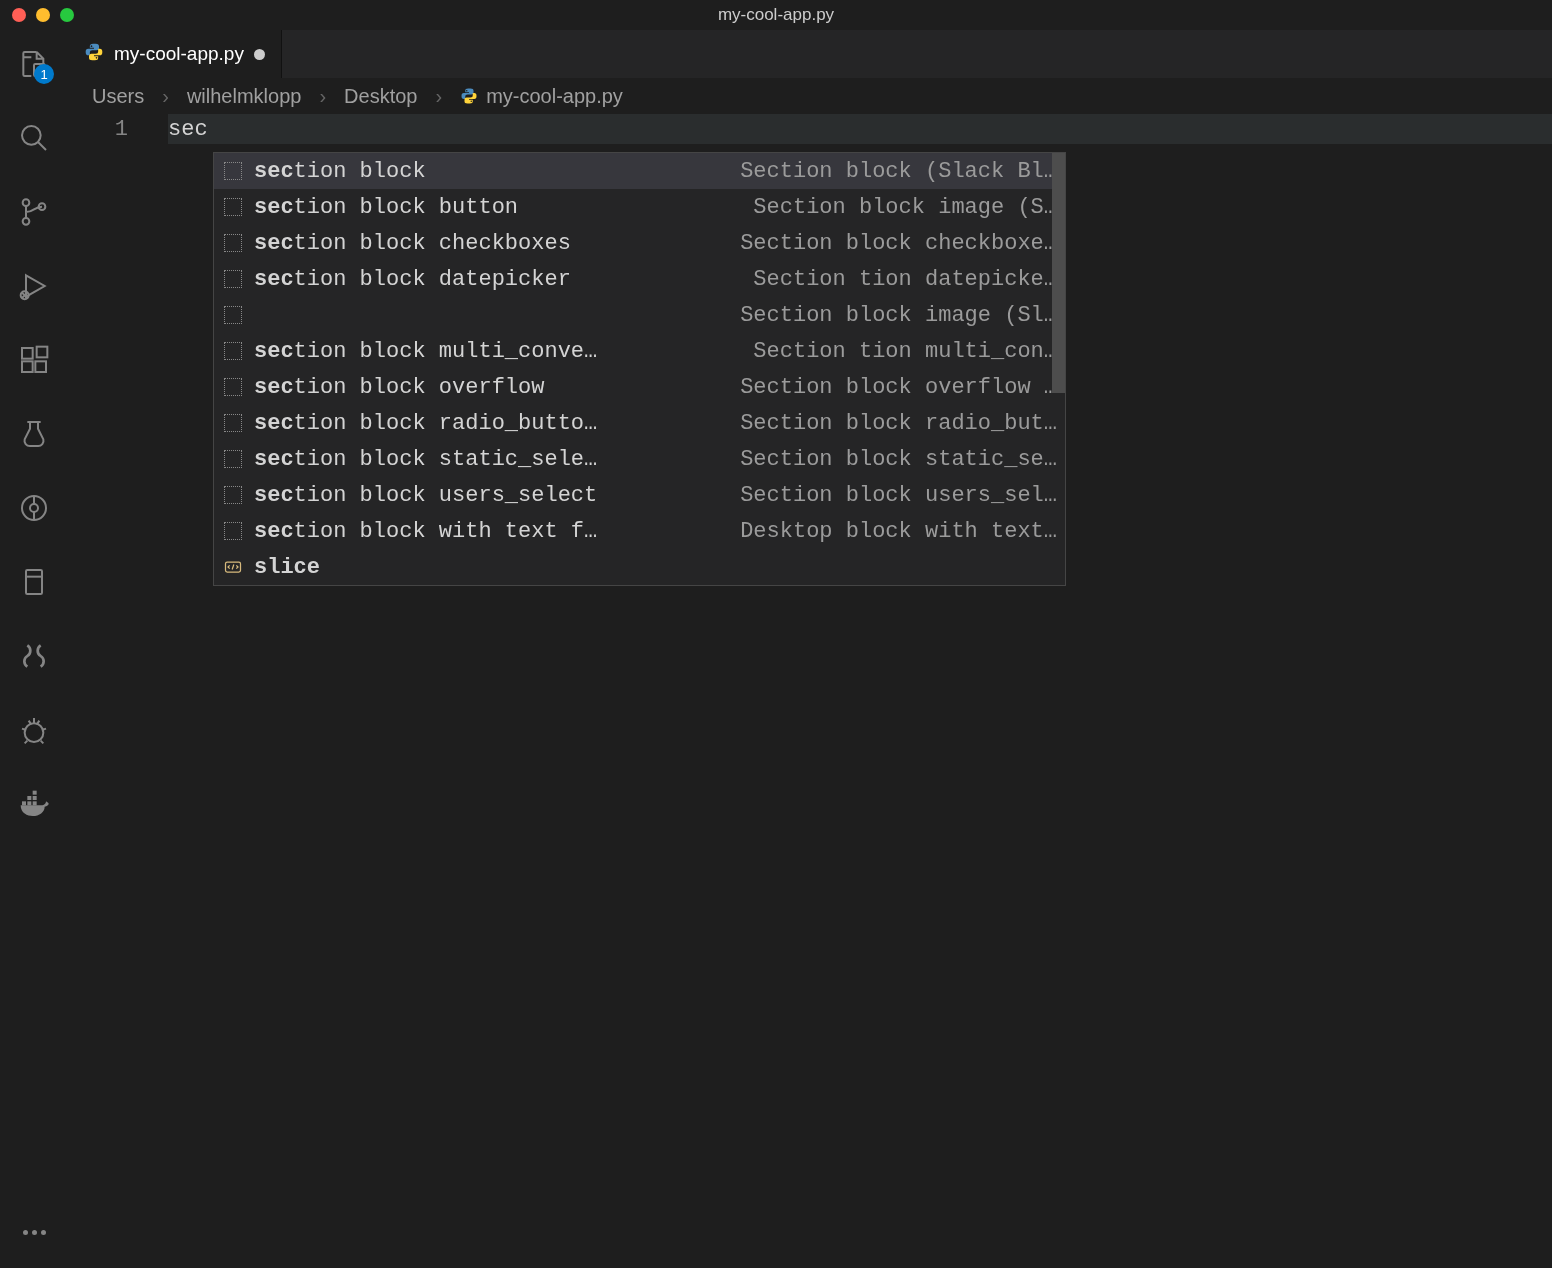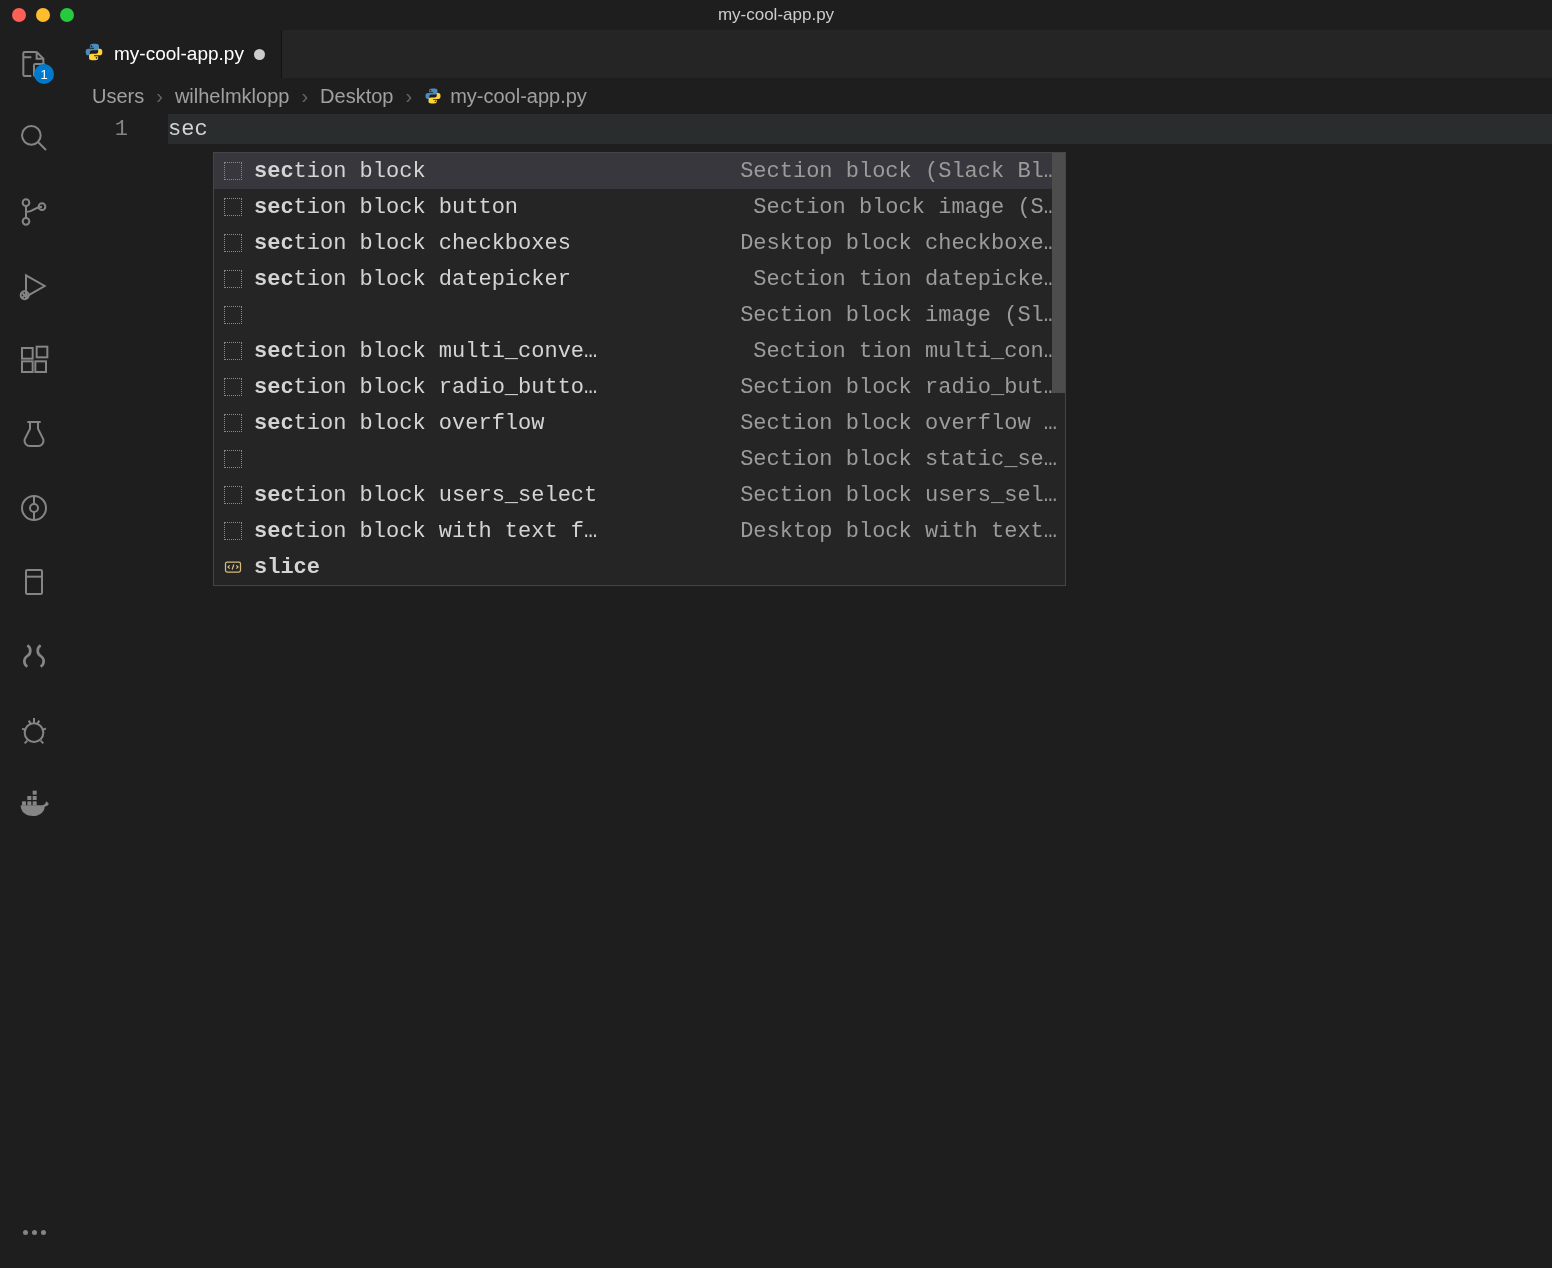--- a/index.html
+++ b/index.html
@@ -104,21 +104,21 @@
       width: 11px;
       height: 11px;
       border-radius: 50%;
       background: #ccc;
     }
     .breadcrumbs {
       height: 36px;
       display: flex;
       align-items: center;
       padding: 0 24px;
-      gap: 12px;
+      gap: 18px;
       font-size: 20px;
       color: #a0a0a0;
     }
     .breadcrumb-sep { color: #666; }
     .breadcrumb-file { display: flex; align-items: center; gap: 8px; }
     .editor {
       flex: 1;
       position: relative;
       font-family: Menlo, Monaco, "Courier New", monospace;
       font-size: 22px;
@@ -365,21 +365,21 @@
                 <div class="snippet-icon"></div>
               </div>
               <div class="suggest-label"><span class="bold">sec</span>tion block button</div>
               <div class="suggest-detail">Section block image (S…</div>
             </div>
             <div class="suggest-row">
               <div class="suggest-icon">
                 <div class="snippet-icon"></div>
               </div>
               <div class="suggest-label"><span class="bold">sec</span>tion block checkboxes</div>
-              <div class="suggest-detail">Desktop block checkboxe…</div>
+              <div class="suggest-detail">Section block checkboxe…</div>
             </div>
             <div class="suggest-row">
               <div class="suggest-icon">
                 <div class="snippet-icon"></div>
               </div>
               <div class="suggest-label"><span class="bold">sec</span>tion block datepicker</div>
               <div class="suggest-detail">Section tion datepicke…</div>
             </div>
             <div class="suggest-row">
               <div class="suggest-icon">
@@ -391,34 +391,35 @@
               <div class="suggest-icon">
                 <div class="snippet-icon"></div>
               </div>
               <div class="suggest-label"><span class="bold">sec</span>tion block multi_conve…</div>
               <div class="suggest-detail">Section tion multi_con…</div>
             </div>
             <div class="suggest-row">
               <div class="suggest-icon">
                 <div class="snippet-icon"></div>
               </div>
+              <div class="suggest-label"><span class="bold">sec</span>tion block overflow</div>
+              <div class="suggest-detail">Section block overflow …</div>
+            </div>
+            <div class="suggest-row">
+              <div class="suggest-icon">
+                <div class="snippet-icon"></div>
+              </div>
               <div class="suggest-label"><span class="bold">sec</span>tion block radio_butto…</div>
               <div class="suggest-detail">Section block radio_but…</div>
             </div>
             <div class="suggest-row">
               <div class="suggest-icon">
                 <div class="snippet-icon"></div>
               </div>
-              <div class="suggest-label"><span class="bold">sec</span>tion block overflow</div>
-              <div class="suggest-detail">Section block overflow …</div>
-            </div>
-            <div class="suggest-row">
-              <div class="suggest-icon">
-                <div class="snippet-icon"></div>
-              </div>
+              <div class="suggest-label"><span class="bold">sec</span>tion block static_sele…</div>
               <div class="suggest-detail">Section block static_se…</div>
             </div>
             <div class="suggest-row">
               <div class="suggest-icon">
                 <div class="snippet-icon"></div>
               </div>
               <div class="suggest-label"><span class="bold">sec</span>tion block users_select</div>
               <div class="suggest-detail">Section block users_sel…</div>
             </div>
             <div class="suggest-row">

